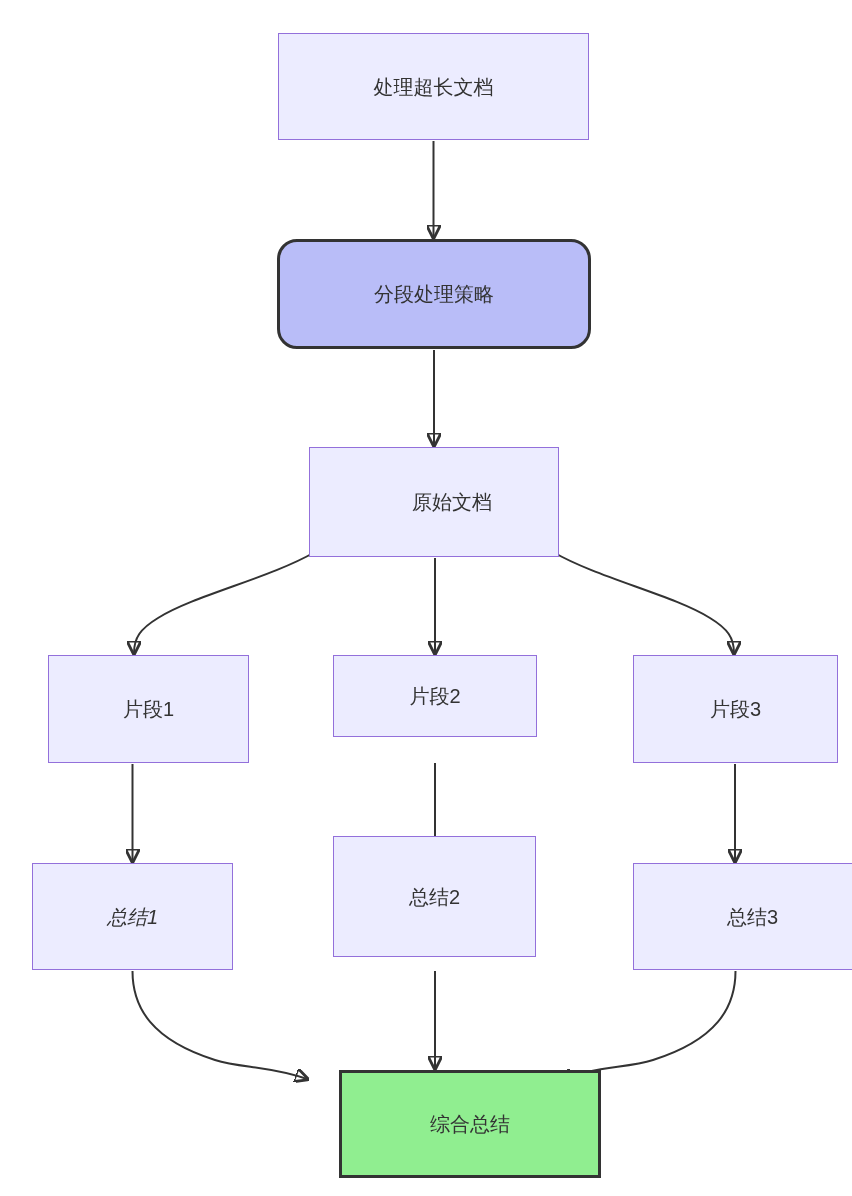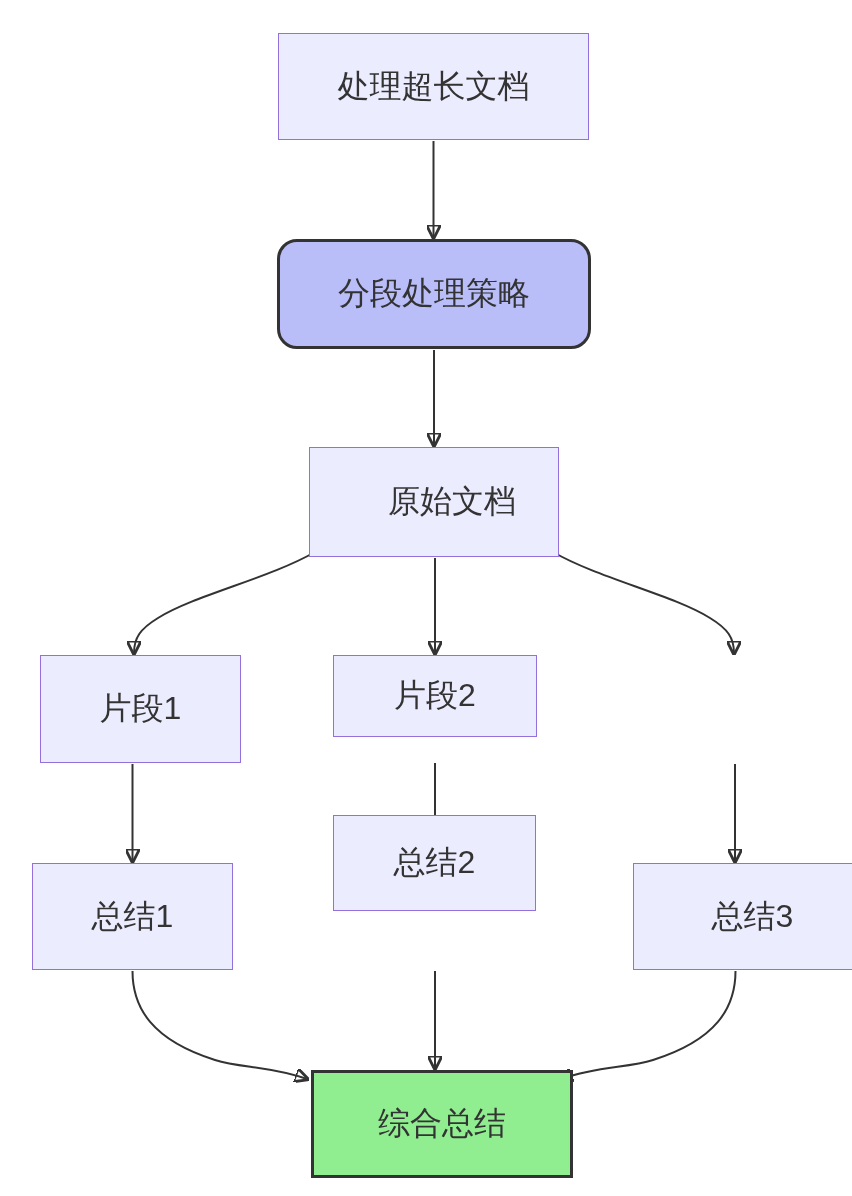--- a/index.html
+++ b/index.html
@@ -24,31 +24,32 @@
   .edges{position:absolute;left:0;top:0;width:852px;height:1196px;}
   .edges path{fill:none;stroke:var(--edge-color);stroke-width:2px;}
   .arrowhead{fill:var(--edge-color);stroke:none;}
   .node{
     position:absolute;
     box-sizing:border-box;
     display:flex;align-items:center;justify-content:center;
     background:var(--node-fill);
     border:1.7px solid var(--node-border);
     color:var(--text-color);
-    font-size:32px;
+    font-size:20px;
     line-height:1.3;
     text-align:center;
   }
   .node--emphasis{
     background:var(--emphasis-fill);
     border:3.5px solid var(--emphasis-border);
   }
   .node--result{
     background:var(--result-fill);
     border:3.5px solid var(--result-border);
+    margin-left:28px;
   }
 </style>
 </head>
 <body>
 
 <div class="canvas">
 
   <svg class="edges" width="852" height="1196" viewBox="0 0 852 1196" xmlns="http://www.w3.org/2000/svg">
     <defs>
       <marker id="arrow" markerUnits="userSpaceOnUse" markerWidth="14" markerHeight="14" viewBox="0 0 10 10" refX="8.5" refY="5" orient="auto">
@@ -77,34 +78,37 @@
   </div>
 
   <div class="node node--emphasis" style="left:277px;top:239px;width:314px;height:110px;border-radius:20px;">
     <span>分段处理策略</span>
   </div>
 
   <div class="node" style="left:309px;top:447px;width:250px;height:110px;padding-left:36px;">
     <span>原始文档</span>
   </div>
 
-  <div class="node" style="left:40px;top:655px;width:201px;height:108px;">
+  <div class="node" style="left:48px;top:655px;width:201px;height:108px;">
     <span>片段1</span>
   </div>
 
   <div class="node" style="left:333px;top:655px;width:204px;height:82px;">
     <span>片段2</span>
   </div>
 
+  <div class="node" style="left:633px;top:655px;width:205px;height:108px;">
+    <span>片段3</span>
+  </div>
 
-  <div class="node" style="left:32px;top:863px;width:201px;height:107px;">
+  <div class="node" style="left:32px;top:863px;width:201px;height:107px;font-style:italic;">
     <span>总结1</span>
   </div>
 
-  <div class="node" style="left:333px;top:815px;width:203px;height:96px;">
+  <div class="node" style="left:333px;top:836px;width:203px;height:121px;">
     <span>总结2</span>
   </div>
 
   <div class="node" style="left:633px;top:863px;width:239px;height:107px;">
     <span>总结3</span>
   </div>
 
   <div class="node node--result" style="left:311px;top:1070px;width:262px;height:108px;">
     <span>综合总结</span>
   </div>

